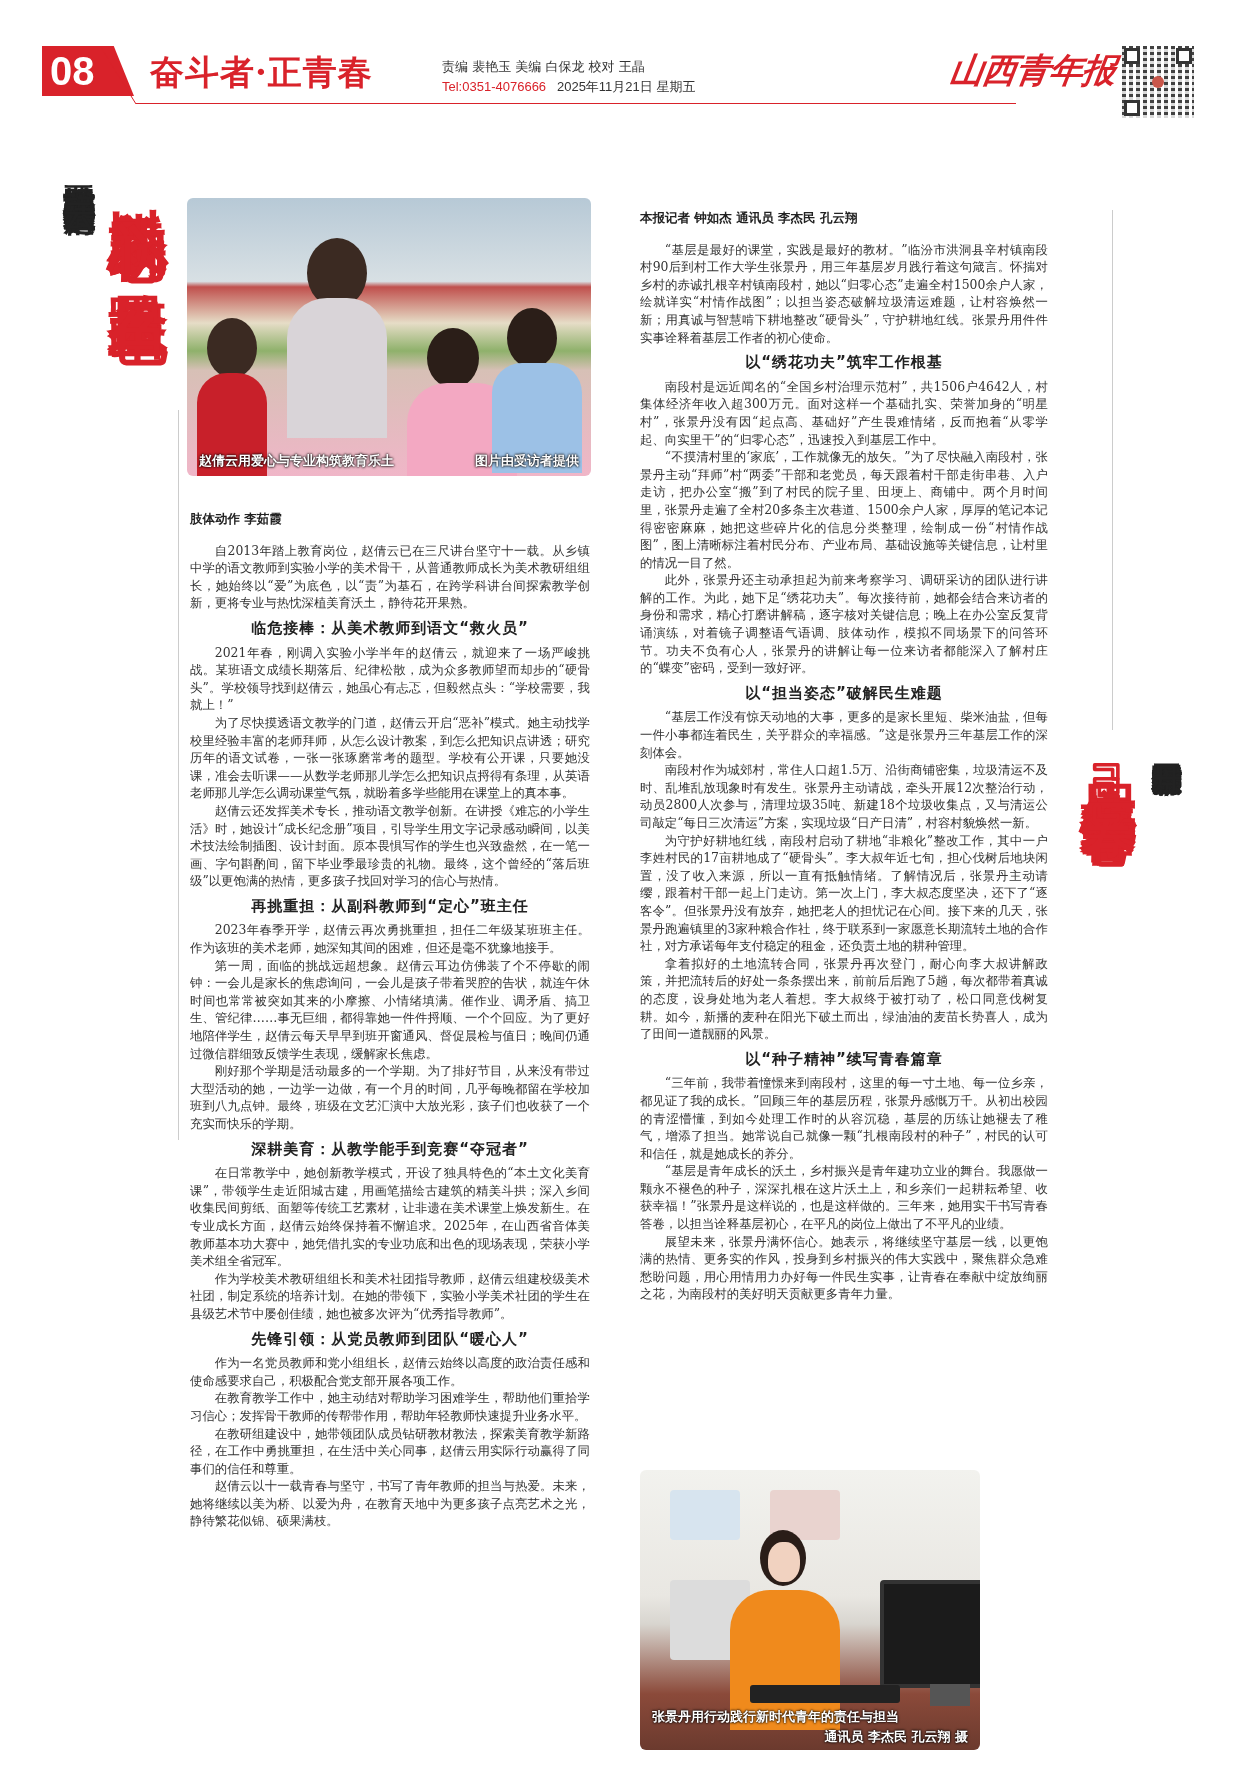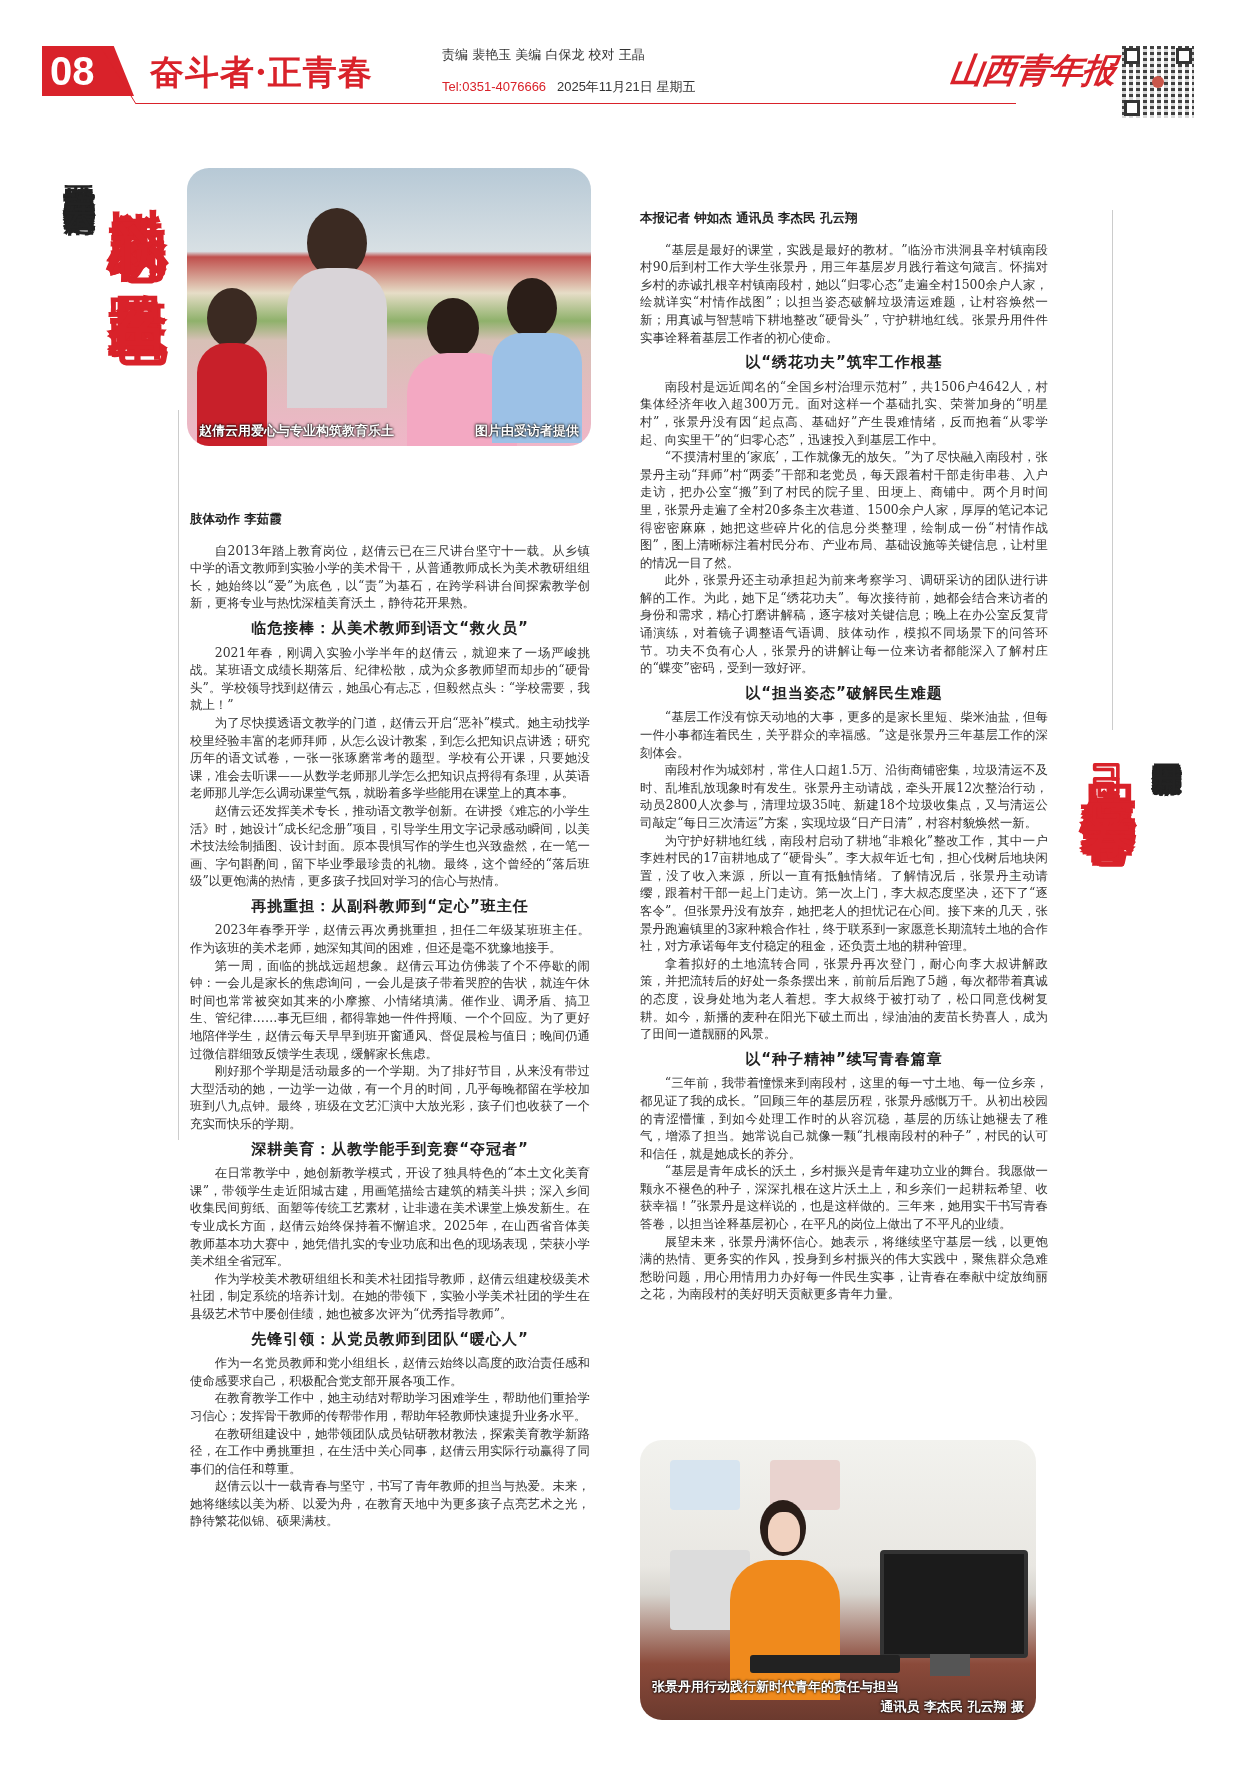--- a/index.html
+++ b/index.html
@@ -3,21 +3,21 @@
 <meta charset="utf-8">
 <style>
   html, body { margin:0; padding:0; background:#fff; }
   body { width:1242px; height:1768px; position:relative; overflow:hidden; font-family:"DejaVu Serif", serif; color:#222; }
   .abs { position:absolute; }
   
   .page-num { left:42px; top:46px; width:70px; height:50px; background:#d9222a; color:#fff; font-family:"Liberation Sans", sans-serif; font-weight:bold; font-size:40px; line-height:50px; padding-left:8px; box-sizing:border-box; clip-path:polygon(0 0, 78% 0, 100% 100%, 0 100%); width:92px; }
   .header-rule { left:136px; top:103px; width:880px; height:1px; background:#d9222a; }
   .header-diag { left:98px; top:46px; width:40px; height:58px; }
   .column-title { left:150px; top:50px; color:#d9222a; font-size:34px; font-weight:bold; letter-spacing:1px; font-family:"DejaVu Serif", serif; }
-  .editors { left:442px; top:46px; font-family:"DejaVu Sans", sans-serif; font-size:13px; color:#333; }
+  .editors { left:442px; top:58px; font-family:"DejaVu Sans", sans-serif; font-size:13px; color:#333; }
   .telline { left:442px; top:78px; font-family:"Liberation Sans", sans-serif; font-size:13px; color:#333; }
   .telline .tel { color:#d9222a; }
   .logo { left:950px; top:48px; color:#d9222a; font-family:"DejaVu Serif", serif; font-style:italic; font-weight:bold; font-size:34px; letter-spacing:-1px; transform:skewX(-8deg); }
   .qr { left:1122px; top:46px; width:72px; height:72px; background:
       repeating-linear-gradient(90deg,#222 0 4px,#fff 4px 7px),
       #222; opacity:.85; }
   .qr-inner { position:absolute; inset:0; background:
       repeating-linear-gradient(0deg,rgba(255,255,255,.8) 0 3px,transparent 3px 6px); }
   .qr .corner { position:absolute; width:16px; height:16px; border:3px solid #111; background:#fff; box-sizing:border-box; }
   .qr .dot { position:absolute; left:30px; top:30px; width:12px; height:12px; border-radius:50%; background:#c0392b; }
@@ -25,23 +25,23 @@
   
   .vtext { writing-mode:vertical-rl; text-orientation:upright; }
   .left-sub { left:60px; top:160px; font-size:32px; line-height:40px; font-weight:bold; color:#222; letter-spacing:1px; }
   .left-head { left:104px; top:160px; font-family:"DejaVu Sans", sans-serif; font-weight:bold; color:#d9222a; font-size:60px; line-height:70px; letter-spacing:2px; }
   .left-divider { left:178px; top:410px; width:1px; height:730px; background:#ccc; }
   .right-sub { left:1148px; top:740px; font-size:30px; line-height:38px; font-weight:bold; color:#222; letter-spacing:0px; }
   .right-head { left:1076px; top:740px; font-family:"DejaVu Sans", sans-serif; font-weight:bold; color:#d9222a; font-size:56px; line-height:66px; letter-spacing:2px; }
   .right-divider { left:1112px; top:210px; width:1px; height:520px; background:#ccc; }
 
   
-  .photo { border-radius:22px; overflow:hidden; }
+  .photo { border-radius:6px; overflow:hidden;margin-top:30px; }
   .photo1 { left:187px; top:168px; width:404px; height:278px; background:linear-gradient(180deg,#b7c9d6 0%, #d8e0e4 30%, #c0504d 32%, #e6ddc7 45%, #8fb16b 55%, #d7c0b6 62%, #f0b6c8 100%); }
-  .photo2 { left:640px; top:1440px; width:396px; height:280px; background:linear-gradient(180deg,#f2f2ee 0%, #e9e7e2 45%, #d8d5cf 55%, #8b4a3a 80%, #6b3a2e 100%); }
+  .photo2 { left:640px; top:1440px; width:340px; height:280px; background:linear-gradient(180deg,#f2f2ee 0%, #e9e7e2 45%, #d8d5cf 55%, #8b4a3a 80%, #6b3a2e 100%); }
   .caption { left:0; right:0; bottom:6px; padding:0 12px; display:flex; justify-content:space-between; color:#fff; font-family:"DejaVu Sans", sans-serif; font-size:13px; font-weight:bold; text-shadow:0 0 3px #000,0 0 2px #000; }
   .caption2 { left:0; right:0; bottom:4px; padding:0 12px; color:#fff; font-family:"DejaVu Sans", sans-serif; font-size:13px; font-weight:bold; text-shadow:0 0 3px #000,0 0 2px #000; }
   .caption2 .credit { text-align:right; margin-top:2px; }
   
   .blob { position:absolute; border-radius:50%; }
   .monitor { position:absolute; left:240px; top:110px; width:140px; height:100px; background:#1b1b1b; border:4px solid #333; border-radius:4px; }
   .stand { position:absolute; left:290px; top:214px; width:40px; height:22px; background:#555; }
   .person { position:absolute; left:90px; top:60px; width:110px; height:200px; }
   .person .head { position:absolute; left:30px; top:0; width:46px; height:56px; border-radius:50%; background:#2a1d18; }
   .person .face { position:absolute; left:38px; top:12px; width:32px; height:40px; border-radius:45%; background:#f1d2c0; }

